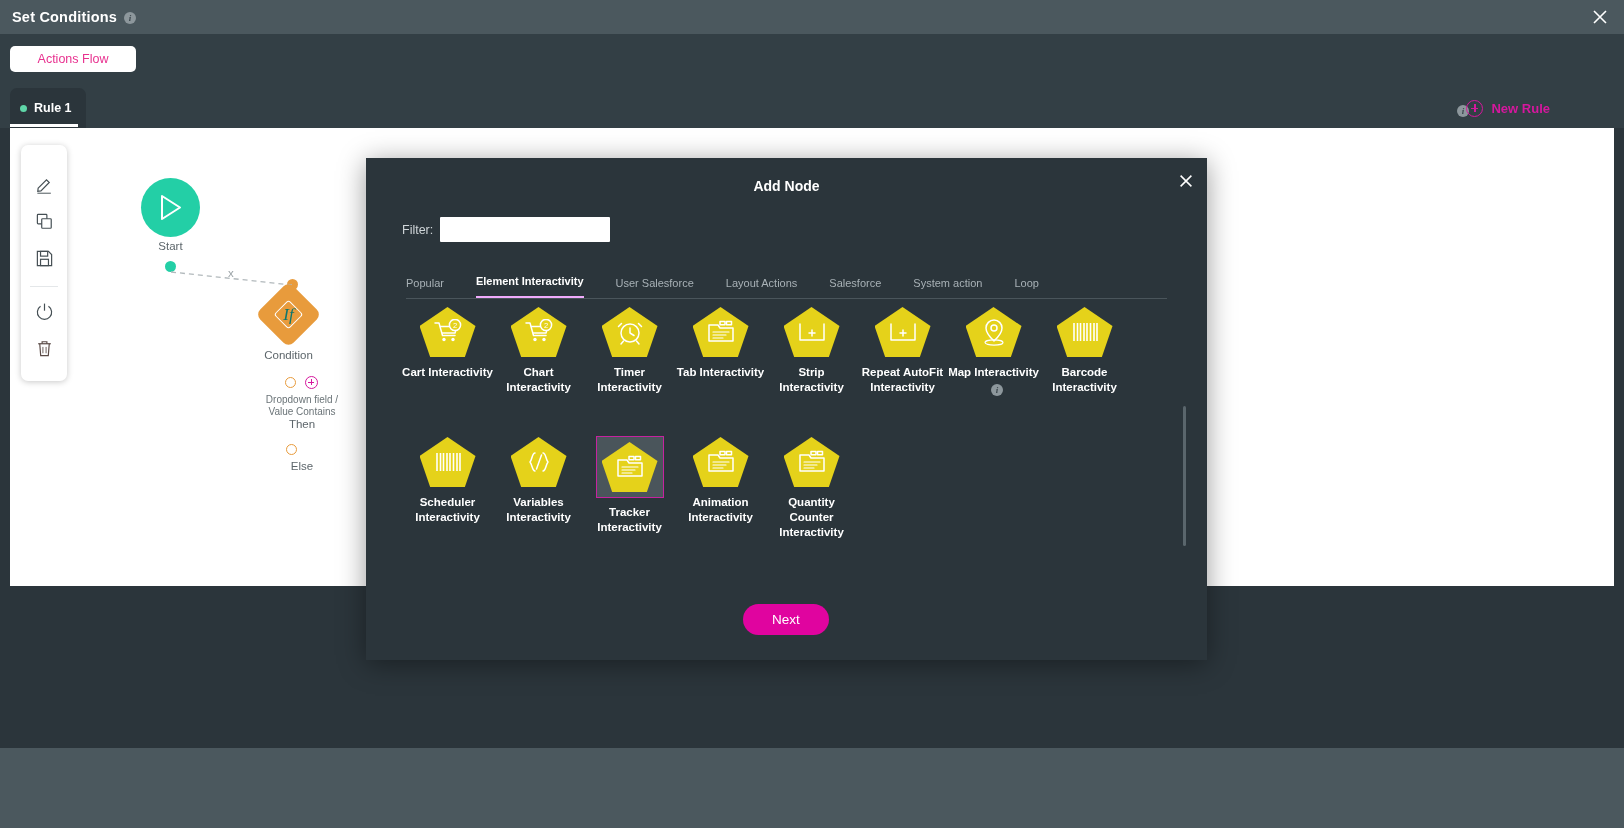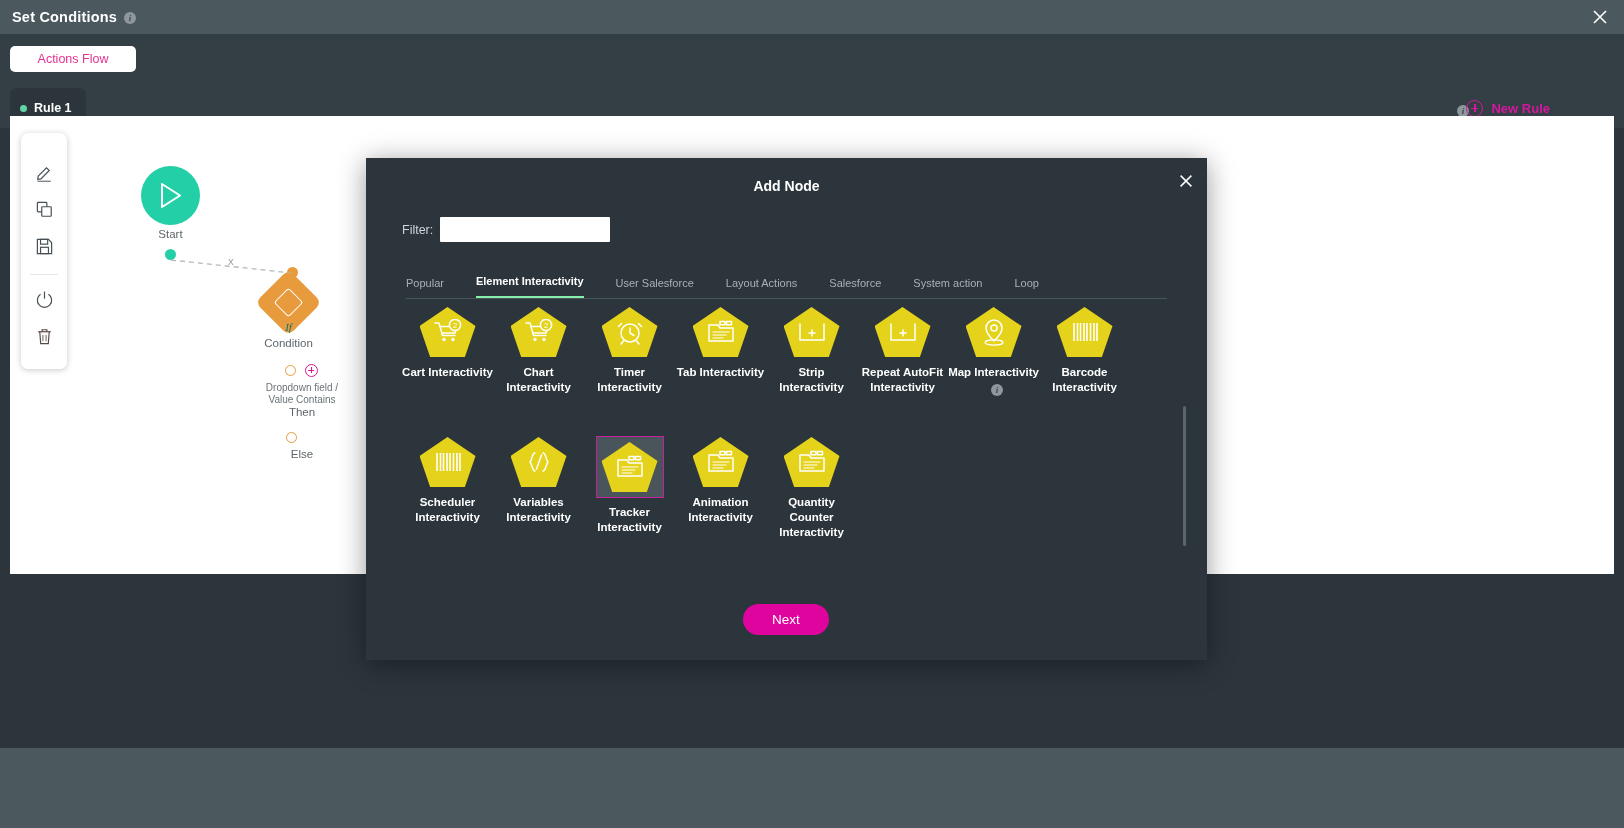--- a/index.html
+++ b/index.html
@@ -79,21 +79,21 @@
   }
   #new-rule .plus-circle::before { left: 3.3px; top: 6.6px; width: 7.4px; height: 1.6px; }
   #new-rule .plus-circle::after  { top: 3.3px; left: 6.6px; height: 7.4px; width: 1.6px; }
   #new-rule .lbl { color: #d6179e; font-size: 13px; font-weight: bold; }
   #new-rule-info {
     position: absolute; right: 155px; top: 17px;
   }
 
   
   #canvas {
-    position: absolute; left: 10px; top: 116px;
+    position: absolute; left: 10px; top: 128px;
     width: 1604px; height: 458px;
     background: #ffffff; border-radius: 0;
     overflow: hidden;
   }
   #bottom-bar {
     position: absolute; left: 0; top: 748px; width: 1624px; height: 80px;
     background: #4b585e;
   }
 
   
@@ -163,22 +163,22 @@
     transform: rotate(45deg); border-radius: 7px;
     cursor: pointer;
   }
   #condition-inner {
     position: absolute; left: 268px; top: 176px;
     width: 21px; height: 21px; border: 1.7px solid #ffffff;
     transform: rotate(45deg); border-radius: 3px;
   }
   #condition-if {
     position: absolute; left: 255px; top: 177px; width: 47px;
-    text-align: center; color: #0f766e; font-size: 11px;
-    font-family: "Liberation Serif", serif; font-style: italic; margin-top: 28px;
+    text-align: center; color: #0f766e; font-size: 17px;
+    font-family: "Liberation Serif", serif; font-style: italic;
   }
   #edge-x {
     position: absolute; left: 218px; top: 139px;
     color: #9aa2a6; font-size: 11.5px;
   }
   .cond-sub {
     position: absolute; color: #6b7478; font-size: 10px;
     text-align: center; white-space: nowrap;
   }
 
@@ -236,21 +236,21 @@
     border-bottom: 1px solid #4a555b;
     padding-bottom: 9px;
   }
   #tabs .tab {
     color: #a8b1b6; font-size: 11px; margin-right: 32px;
     cursor: pointer; padding-bottom: 9px; position: relative;
     bottom: -9px;
   }
   #tabs .tab.active {
     color: #ffffff; font-weight: bold;
-    border-bottom: 2px solid #86efac;
+    border-bottom: 2px solid #f0abfc;
   }
   #grid {
     position: absolute; left: 36px; top: 148px;
     width: 770px; height: 280px;
   }
   .cell {
     position: absolute; width: 91px;
     display: flex; flex-direction: column; align-items: center;
     cursor: pointer;
   }

